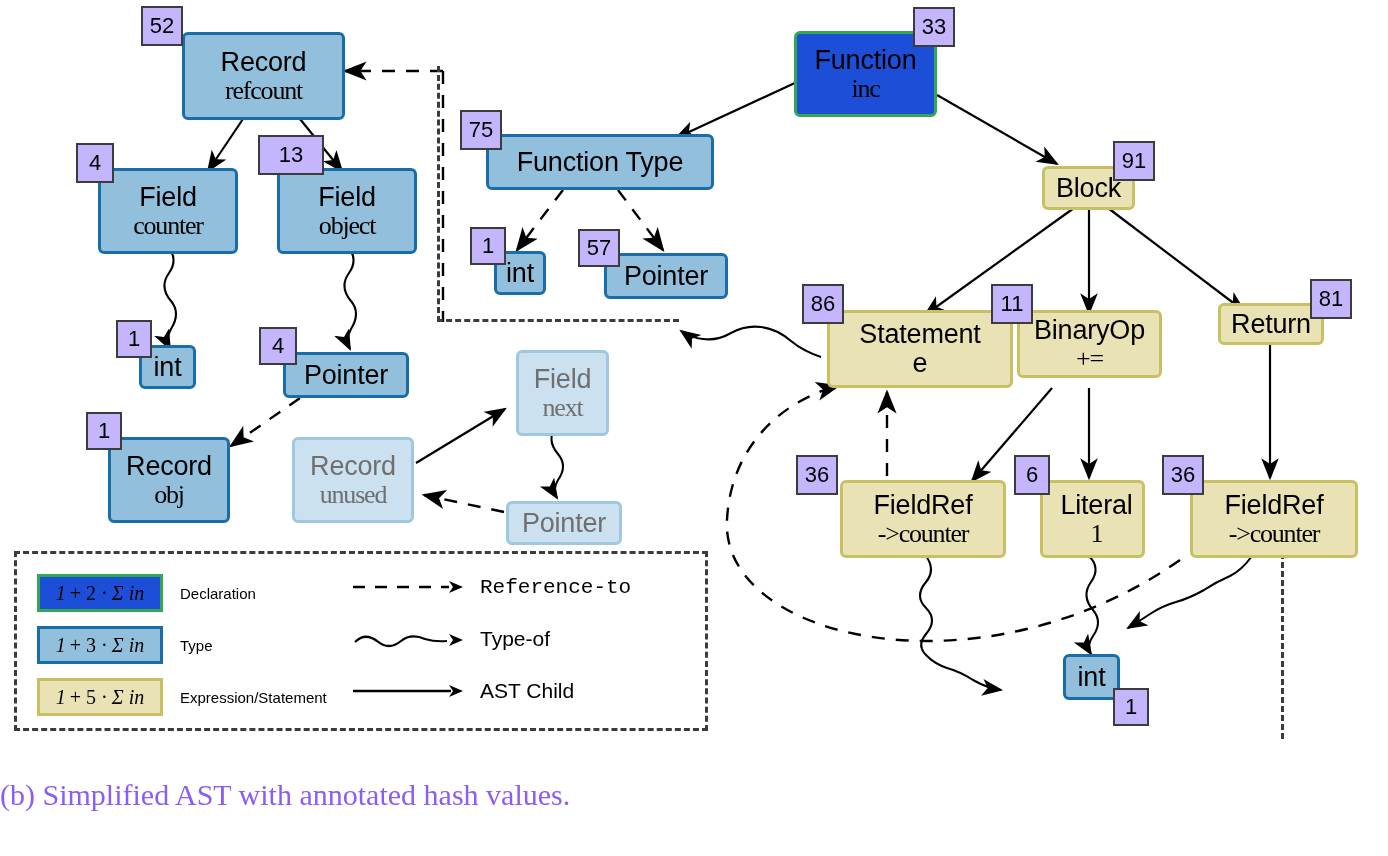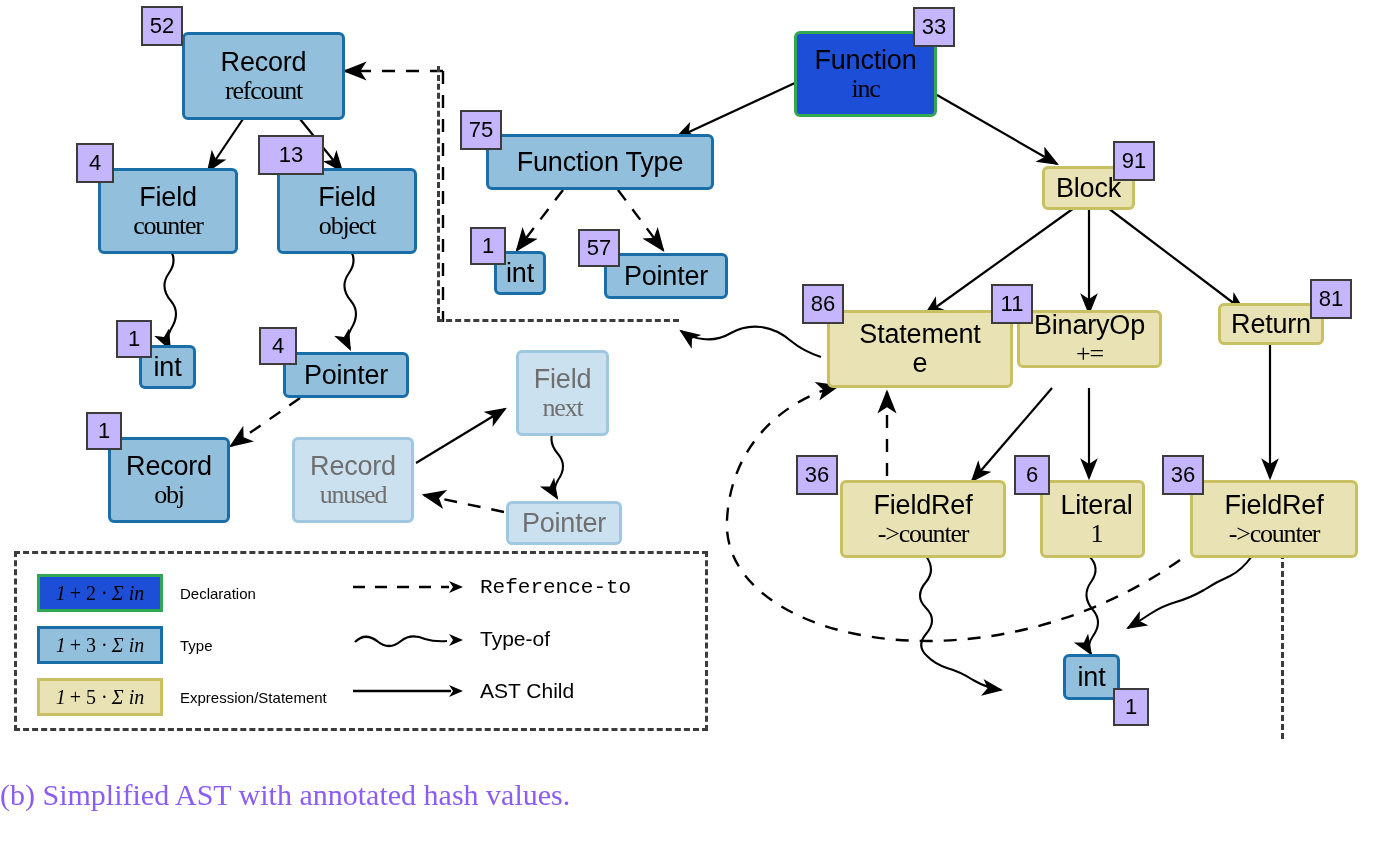--- a/index.html
+++ b/index.html
@@ -168,21 +168,21 @@
     <span class="l1">Block</span>
   </div>
   <div class="hash" style="left:1113px;top:141px;width:42px;height:40px;">91</div>
 
   <div class="node expr" style="left:827px;top:310px;width:186px;height:78px;">
     <span class="l1">Statement</span>
     <span class="l1">e</span>
   </div>
   <div class="hash" style="left:802px;top:284px;width:42px;height:40px;">86</div>
 
-  <div class="node expr" style="left:1017px;top:310px;width:145px;height:58px;">
+  <div class="node expr" style="left:1017px;top:310px;width:145px;height:68px;">
     <span class="l1">BinaryOp</span>
     <span class="l2">+=</span>
   </div>
   <div class="hash" style="left:991px;top:284px;width:42px;height:40px;">11</div>
 
   <div class="node expr" style="left:1218px;top:303px;width:106px;height:42px;">
     <span class="l1">Return</span>
   </div>
   <div class="hash" style="left:1310px;top:279px;width:42px;height:40px;">81</div>
 

